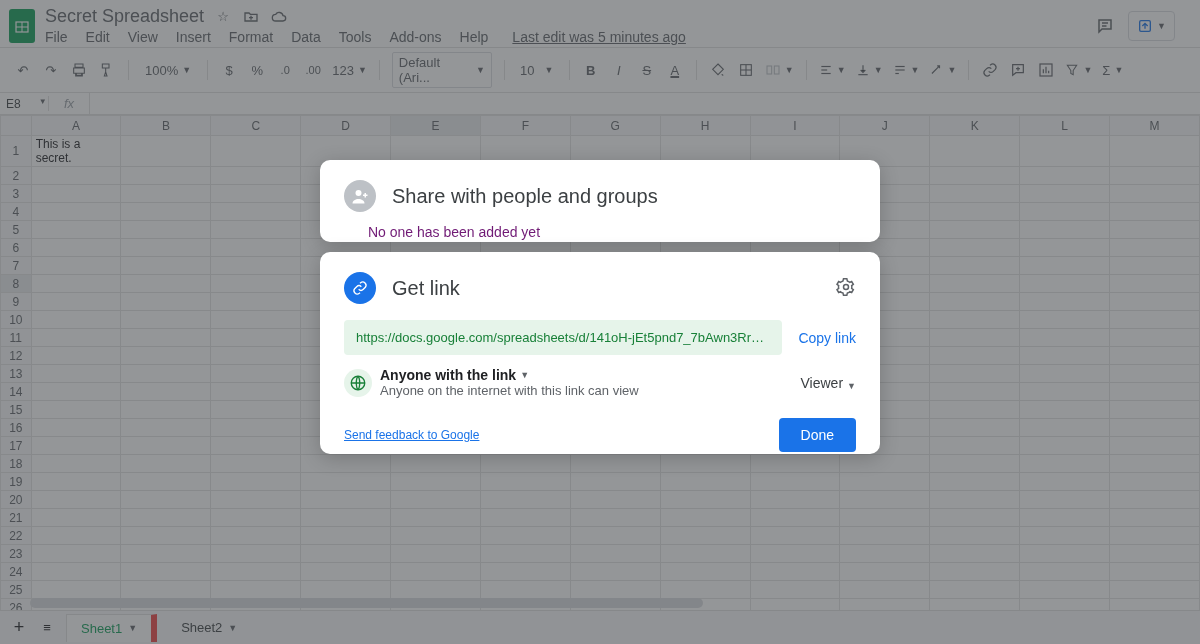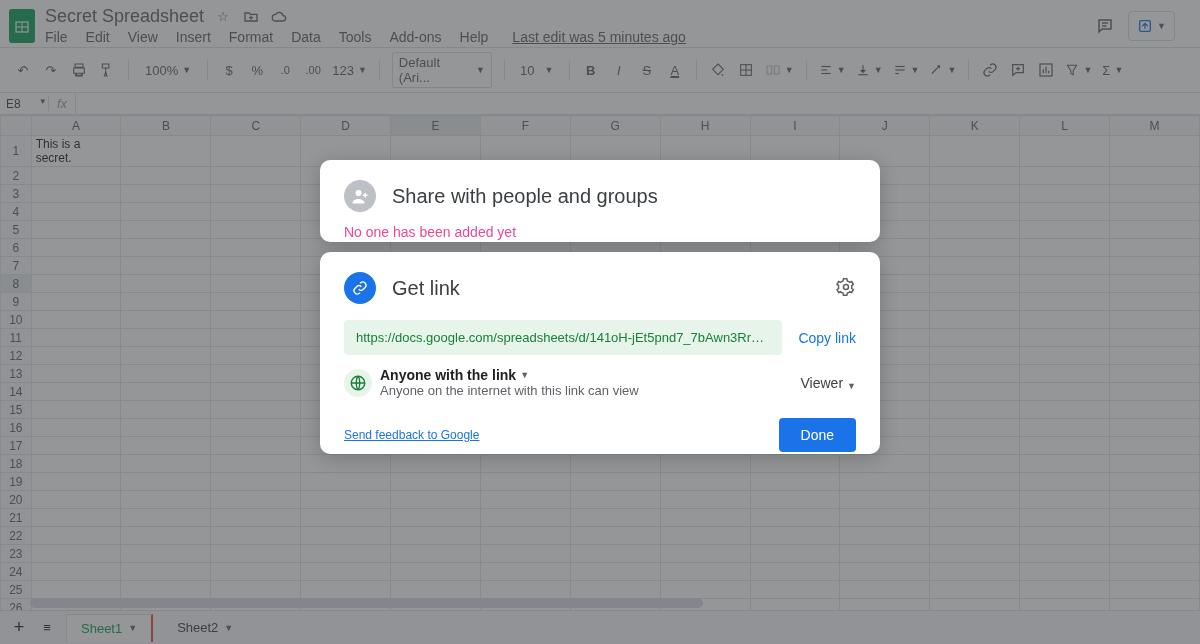--- a/index.html
+++ b/index.html
@@ -25,54 +25,54 @@
 .tb-sep { width: 1px; height: 20px; background: #e0e0e0; margin: 0 2px; }
 .tb-drop { display: inline-flex; align-items: center; gap: 4px; }
 .tb-drop.font { width: 100px; border: 1px solid #dadce0; border-radius: 2px; padding: 2px 6px; justify-content: space-between; }
 .tb-drop.zoom { padding: 0 4px; }
 .caret { font-size: 9px; color: #5f6368; }
 
 
 .formula-row { display: flex; align-items: center; border-bottom: 1px solid #e0e0e0; height: 22px; }
 .namebox { width: 48px; padding-left: 6px; font-size: 12px; color: #3c4043; display: flex; align-items: flex-start; }
 .namebox-caret { font-size: 8px; margin-left: 18px; color: #5f6368; }
-.fx { font-style: italic; color: #9aa0a6; padding: 0 8px; border-left: 1px solid #e0e0e0; font-size: 13px; }
+.fx { font-style: italic; color: #9aa0a6; padding: 0 15px; border-left: 1px solid #e0e0e0; font-size: 13px; }
 
 
 .grid-area { display: flex; height: 496px; overflow: hidden; }
 .grid-inner { flex: 1; overflow: hidden; position: relative; }
 table.sheet { border-collapse: collapse; table-layout: fixed; width: 1200px; }
 table.sheet th, table.sheet td { border: 1px solid #e2e2e2; font-size: 12px; font-weight: normal; }
 table.sheet th { background: #f8f9fa; color: #5f6368; text-align: center; }
 table.sheet th.col { height: 20px; width: 88px; }
 table.sheet th.corner { width: 30px; }
 table.sheet th.row { width: 30px; height: 18px; }
 table.sheet td { height: 18px; padding: 1px 4px; color: #202124; }
 th.col.active, th.row.active { background:#e8eaed; }
 td.selected { outline: 2px solid #1a73e8; outline-offset: -1px; }
 
 
 .sheetbar { position: absolute; bottom: 0; left: 0; right: 0; height: 34px; border-top: 1px solid #e0e0e0; display: flex; align-items: center; padding: 0 10px; gap: 10px; background: #f8f9fa; }
 .sheet-tab { padding: 6px 14px; display: flex; align-items: center; gap: 6px; font-size: 13px; color: #3c4043; }
-.sheet-tab.active { background: #fff; border-top: 1px solid #e0e0e0; border-left: 1px solid #e0e0e0; border-right: 2px solid #ef4444; color: #0f9d58; }
+.sheet-tab.active { background: #fff; border-top: 1px solid #e0e0e0; border-left: 1px solid #e0e0e0; border-right: 6px solid #ef4444; color: #0f9d58; }
 .scroll-track { position:absolute; left:30px; right:10px; bottom:34px; height:12px; }
 .scroll-track .thumb { height:10px; background:#dadce0; border-radius:6px; width:58%; }
 
 
 .overlay { position: absolute; inset: 0; background: rgba(60,64,67,0.55); display: flex; align-items: flex-start; justify-content: center; padding-top: 160px; }
 .dialog-stack { display: flex; flex-direction: column; gap: 10px; }
 
 
 .card { width: 560px; background: #fff; border-radius: 10px; padding: 20px 24px 2px; box-shadow: 0 4px 20px rgba(0,0,0,0.2); }
 .card-head { display: flex; align-items: center; gap: 16px; }
 .card-head .circle { width: 32px; height: 32px; border-radius: 50%; display: flex; align-items: center; justify-content: center; }
 .circle.grey { background: #bdc1c6; color: #fff; }
 .circle.blue { background: #1a73e8; color: #fff; }
 .card-title { font-size: 20px; color: #3c4043; }
-.card-sub { font-size: 14px; color: #ec4899; margin-top: 12px; }
+.card-sub { font-size: 14px; color: #701a75; margin-top: 12px; margin-left: 24px; }
 .gear { margin-left: auto; color: #5f6368; }
 
 .linkbox { margin-top: 16px; display: flex; align-items: center; gap: 16px; }
 .linkbox .url { flex: 1; background: #e6f4ea; border-radius: 4px; padding: 10px 12px; color: #188038; font-size: 13px; white-space: nowrap; overflow: hidden; text-overflow: ellipsis; }
 .copy-link { color: #1a73e8; font-weight: 500; font-size: 14px; white-space: nowrap; }
 
 .perm-row { margin-top: 12px; display: flex; align-items: center; gap: 8px; }
 .globe { width: 28px; height: 28px; border-radius: 50%; background: #e6f4ea; display: flex; align-items: center; justify-content: center; color: #188038; }
 .perm-text .pt-title { font-size: 14px; font-weight: 600; display: flex; align-items: center; gap: 4px; }
 .perm-text .pt-sub { font-size: 13px; color: #5f6368; }

